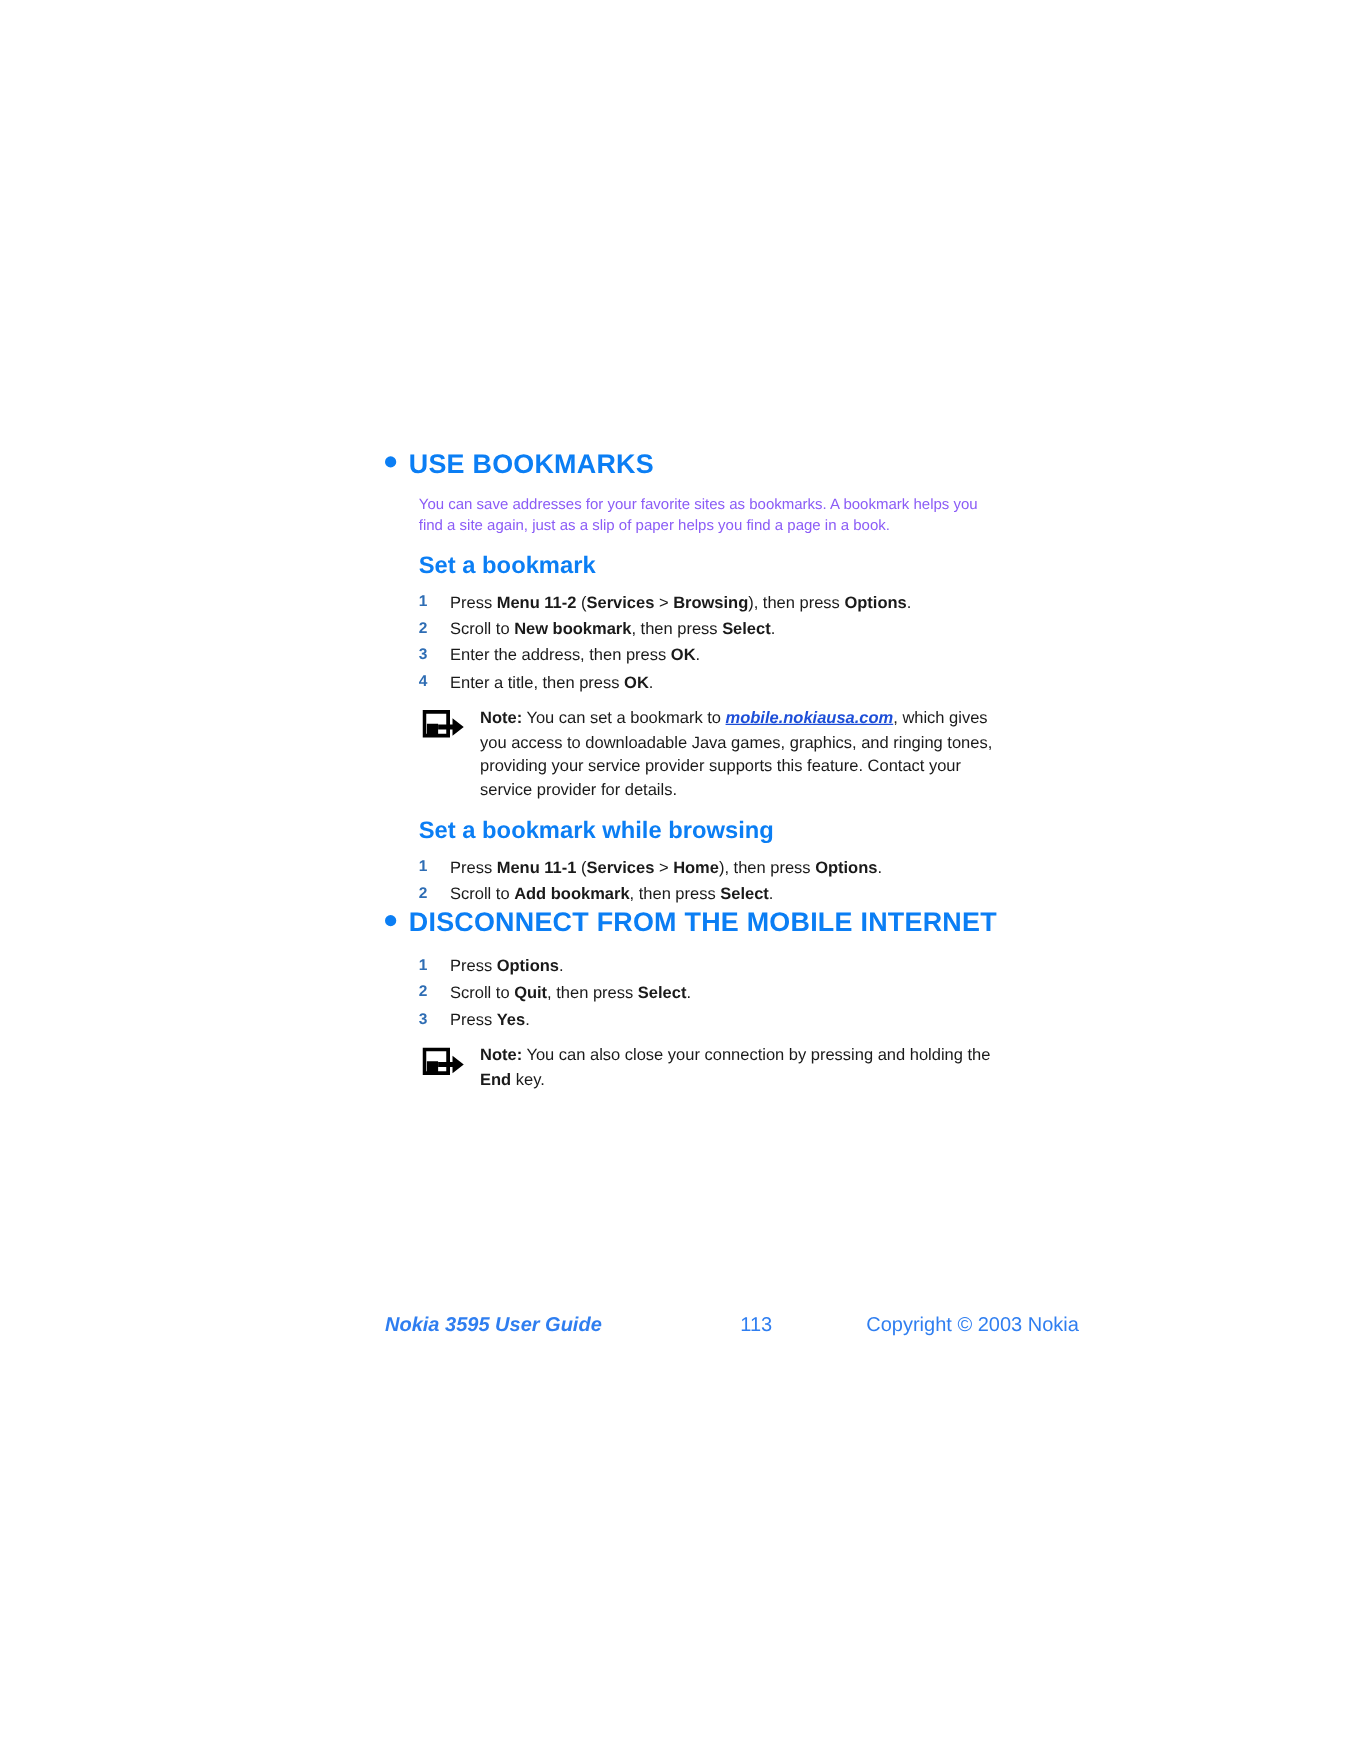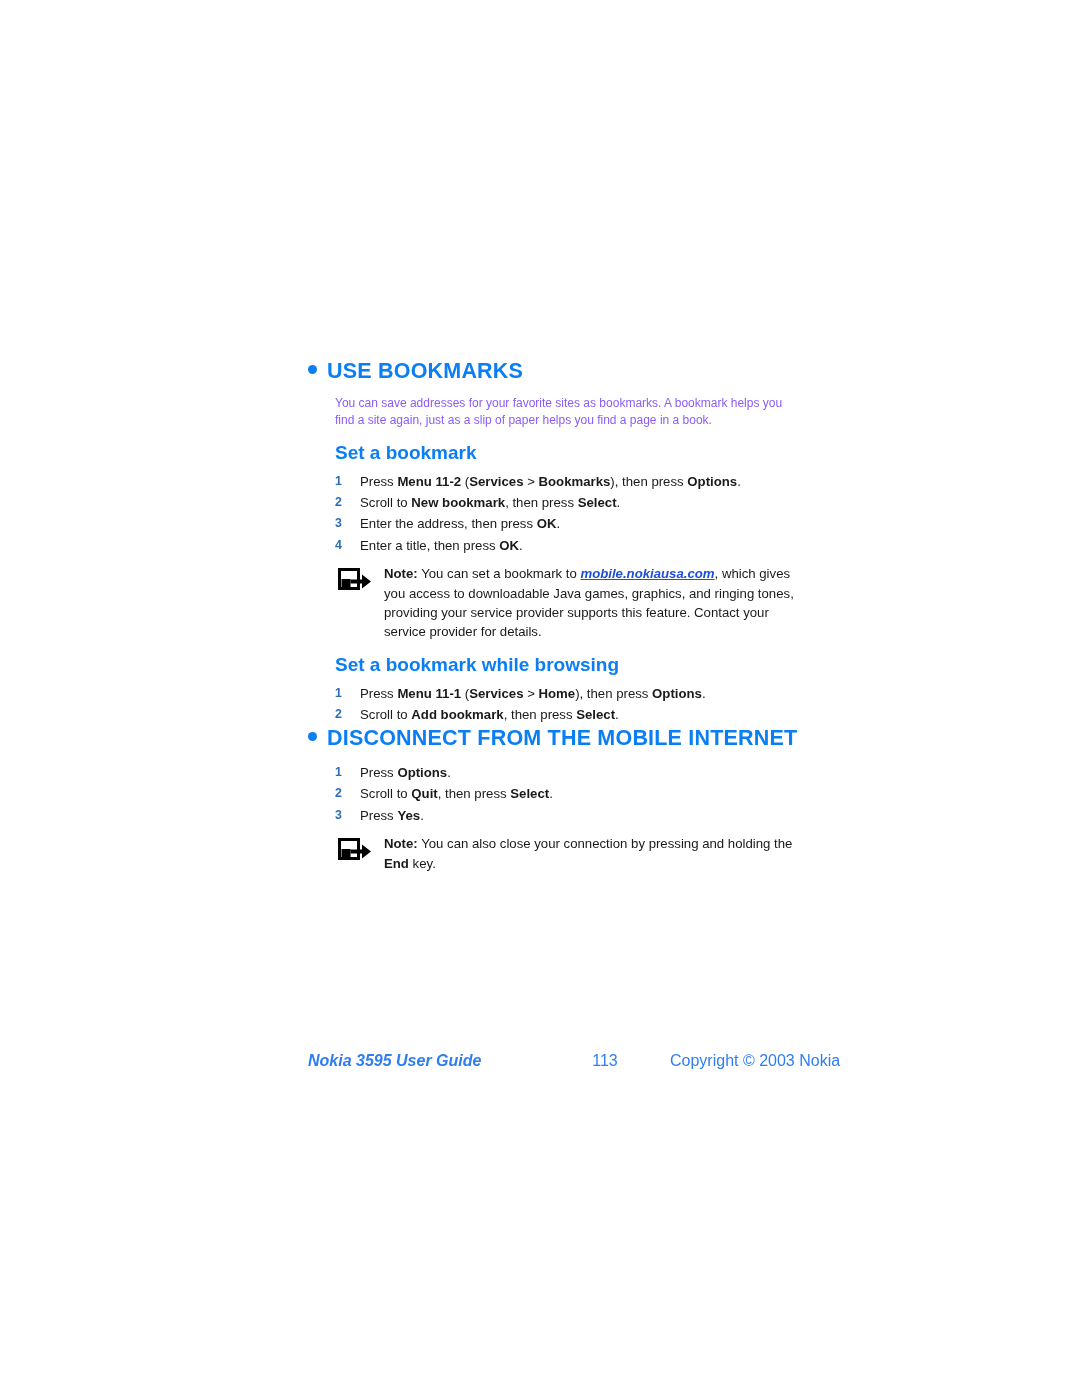--- a/index.html
+++ b/index.html
@@ -148,38 +148,39 @@
   }
   .footer-center {
     flex: 0 0 auto;
     width: 130px;
     text-align: center;
   }
   .footer-right {
     flex: 1 1 auto;
     text-align: right;
     white-space: nowrap;
+    margin-left: 23px;
   }
 </style>
 </head>
 <body>
 
 <div class="page">
 
   <div class="content">
       <div class="section-head">
         <span class="section-bullet"></span>
         <span class="section-title">USE BOOKMARKS</span>
       </div>
       <p class="para">You can save addresses for your favorite sites as bookmarks. A bookmark helps you find a site again, just as a slip of paper helps you find a page in a book.</p>
       <div class="sub-head">Set a bookmark</div>
       <ul class="steps">
         <li class="step">
           <span class="step-num">1</span>
-          <span class="step-text"><span>Press </span><b>Menu 11-2</b><span> (</span><b>Services</b><span> &gt; </span><b>Bookmarks</b><span>), then press </span><b>Options</b><span>.</span></span>
+          <span class="step-text"><span>Press </span><b>Menu 11-2</b><span> (</span><b>Services</b><span> &gt; </span><b>Browsing</b><span>), then press </span><b>Options</b><span>.</span></span>
         </li>
         <li class="step">
           <span class="step-num">2</span>
           <span class="step-text"><span>Scroll to </span><b>New bookmark</b><span>, then press </span><b>Select</b><span>.</span></span>
         </li>
         <li class="step">
           <span class="step-num">3</span>
           <span class="step-text"><span>Enter the address, then press </span><b>OK</b><span>.</span></span>
         </li>
         <li class="step">

